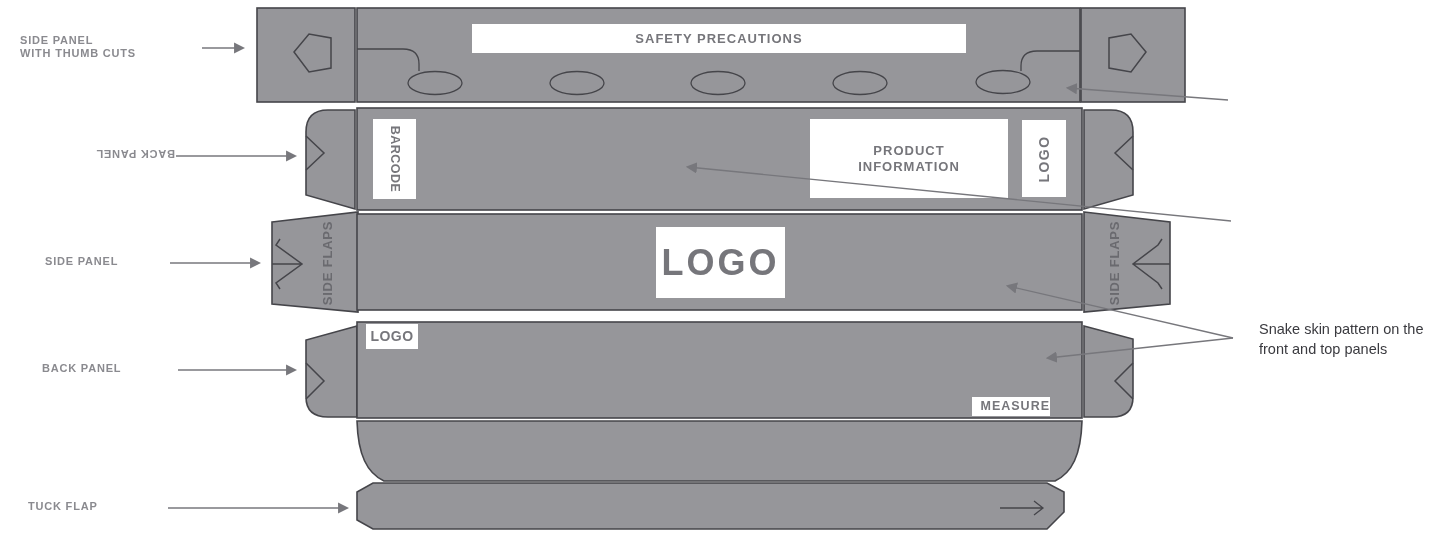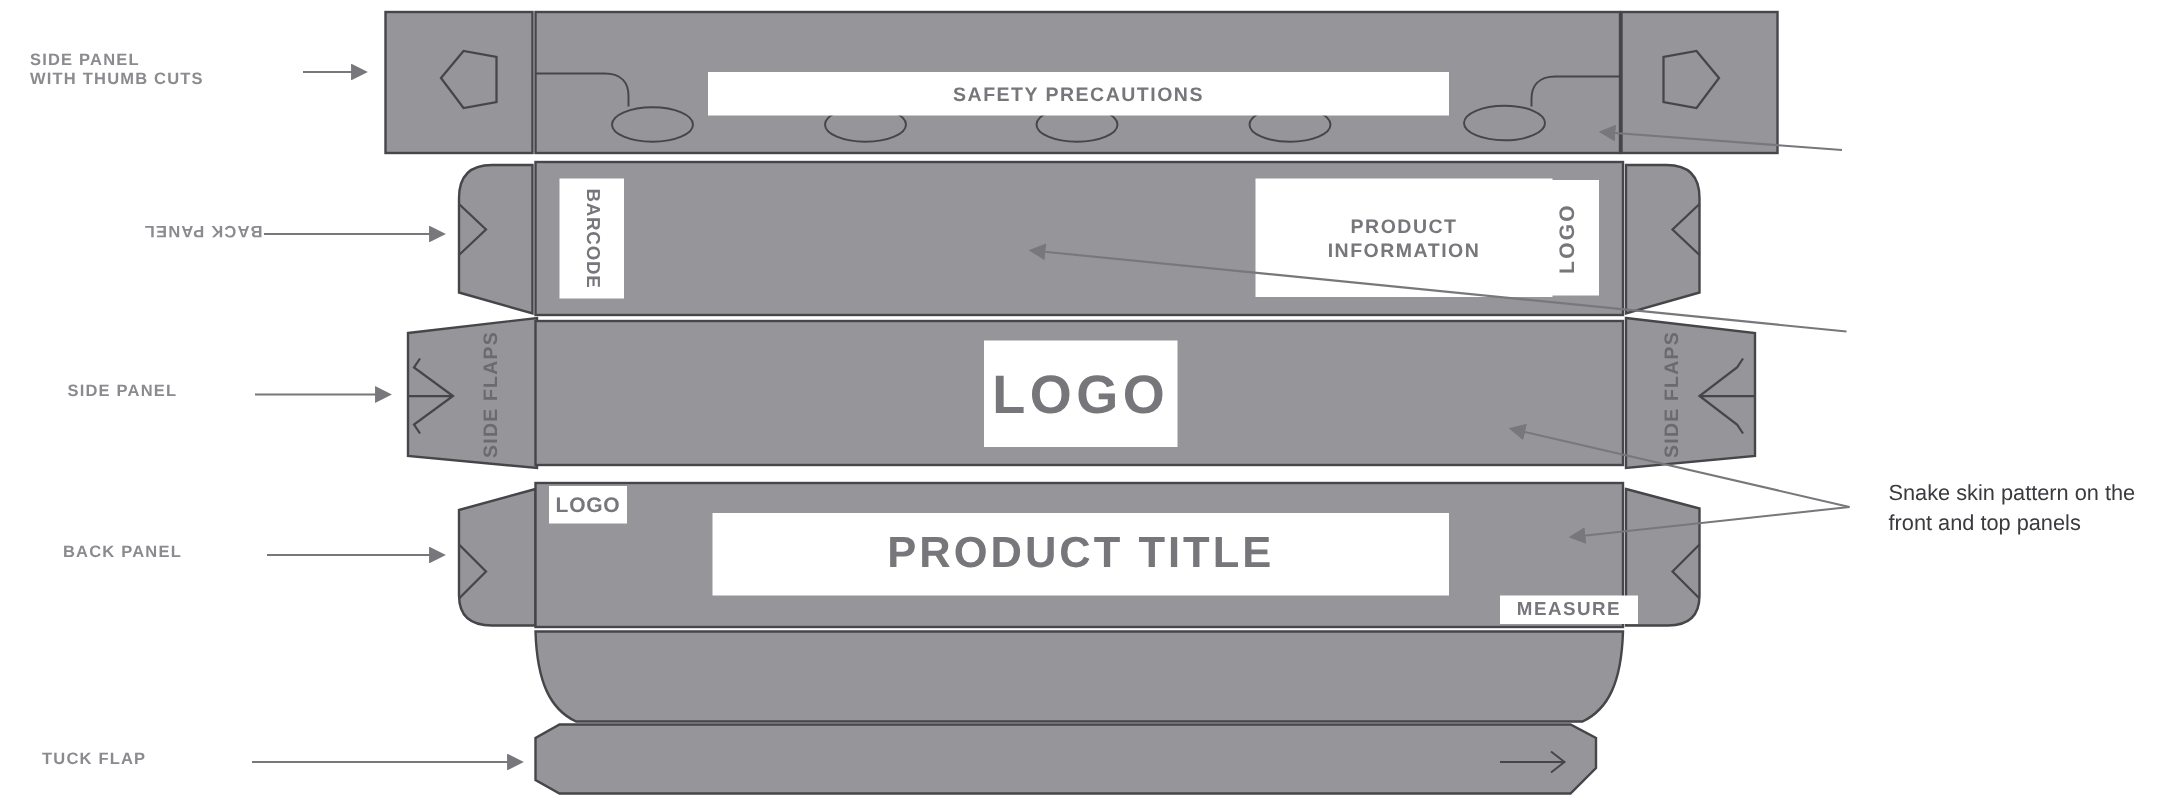--- a/index.html
+++ b/index.html
@@ -65,29 +65,29 @@
     <rect class="panelshape" x="357" y="322" width="725" height="96"></rect>
     <path class="panelshape" d="M1084,326 L1133,339 V397 Q1133,417 1112,417 H1084 Z"></path>
     <polyline class="crease" points="1133,363 1115,381 1133,399"></polyline>
 
     <path class="panelshape" d="M357,421 H1082 C1081,455 1072,473 1055,481 H384 C367,473 358,455 357,421 Z"></path>
 
     <path class="panelshape" d="M373,483 H1047 L1064,492 V512 L1047,529 H373 L357,520 V492 Z"></path>
     <path class="thin" d="M1000,508 H1042 M1034,501 L1043,508 L1034,515"></path>
   </svg>
 
-  <div class="box" style="left:472px;top:24px;width:494px;height:29px;margin-top:24px;">
+  <div class="box" style="left:472px;top:24px;width:494px;height:29px;">
     <span class="dtext" style="font-size:13px;">SAFETY PRECAUTIONS</span>
   </div>
 
   <div class="box vwrap" style="left:373px;top:119px;width:43px;height:80px;">
     <span class="vtext rotcw" style="font-size:12.5px;letter-spacing:0.5px;">BARCODE</span>
   </div>
 
-  <div class="box" style="left:810px;top:119px;width:198px;height:79px;margin-left:27px;">
+  <div class="box" style="left:810px;top:119px;width:198px;height:79px;">
     <span class="dtext" style="font-size:13px;">PRODUCT
 INFORMATION</span>
   </div>
 
   <div class="box vwrap" style="left:1022px;top:120px;width:44px;height:77px;">
     <span class="vtext rotccw" style="font-size:14px;letter-spacing:1.5px;">LOGO</span>
   </div>
 
   <div class="vwrap" style="left:327px;top:263px;">
     <span class="vtext rotccw flaptext">SIDE FLAPS</span>
@@ -97,25 +97,22 @@
   </div>
 
   <div class="box" style="left:656px;top:227px;width:129px;height:71px;">
     <span class="dtext" style="font-size:36px;letter-spacing:3px;">LOGO</span>
   </div>
 
   <div class="box" style="left:366px;top:324px;width:52px;height:25px;">
     <span class="dtext" style="font-size:14px;letter-spacing:0.5px;">LOGO</span>
   </div>
 
-  <div class="box" style="left:475px;top:342px;width:491px;height:55px;">
-    <span class="dtext" style="font-size:29px;letter-spacing:2px;">PRODUCT TITLE</span>
-  </div>
 
-  <div class="box" style="left:1000px;top:397px;width:92px;height:19px;">
+  <div class="box" style="left:972px;top:397px;width:78px;height:19px;justify-content:flex-end;">
     <span class="dtext" style="font-size:12.5px;">MEASURE</span>
   </div>
 
   <div class="leftlabel" style="left:20px;top:34px;width:180px;">SIDE PANEL
 WITH THUMB CUTS</div>
   <div class="leftlabel rot180" style="left:45px;top:147px;width:130px;">BACK PANEL</div>
   <div class="leftlabel" style="left:45px;top:255px;width:130px;">SIDE PANEL</div>
   <div class="leftlabel" style="left:42px;top:362px;width:132px;">BACK PANEL</div>
   <div class="leftlabel" style="left:28px;top:500px;width:130px;">TUCK FLAP</div>
 

